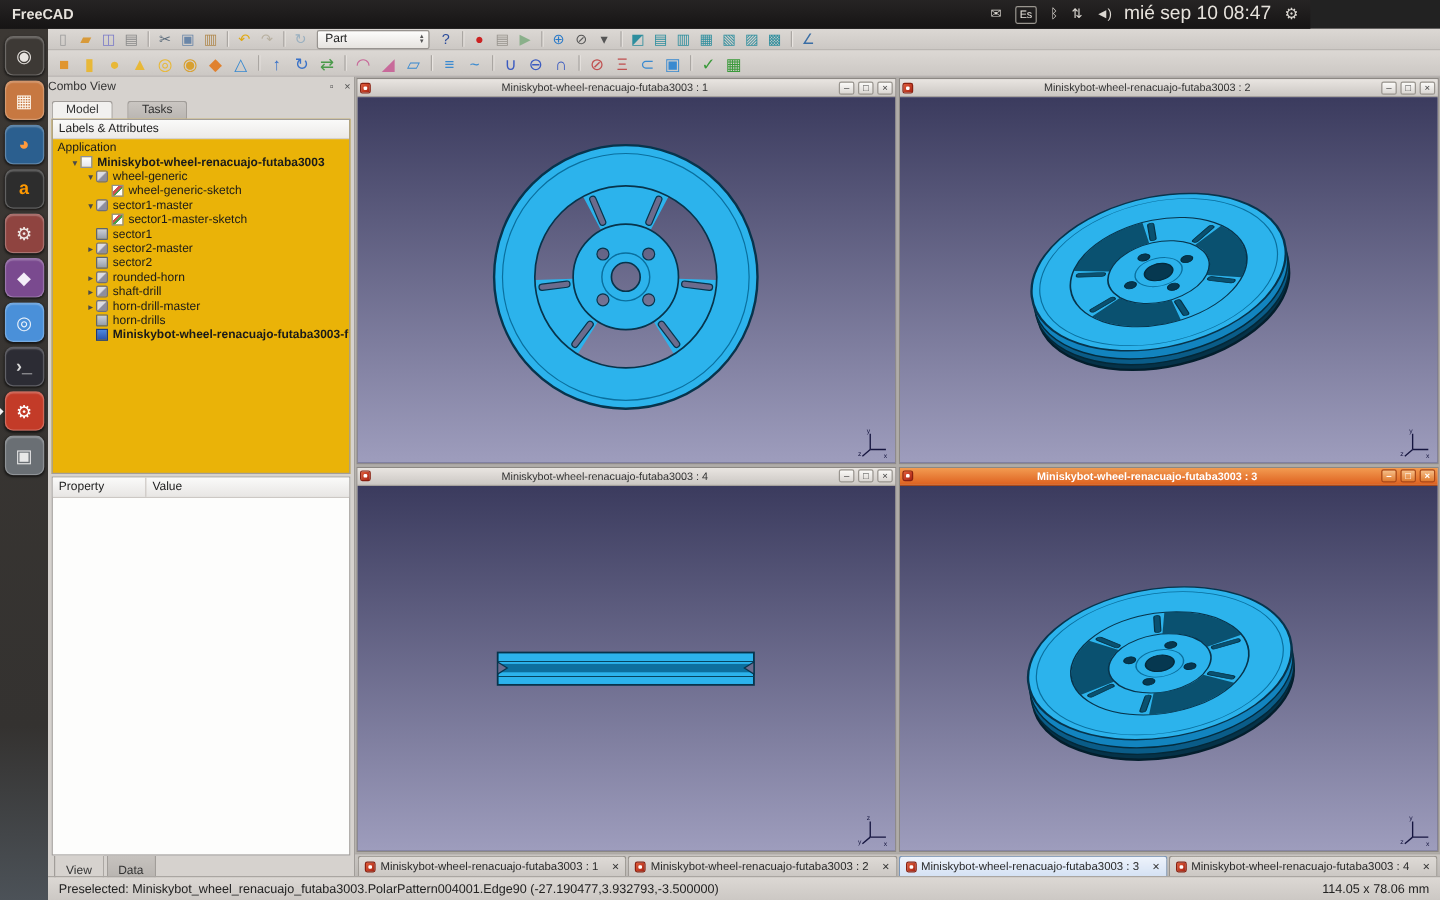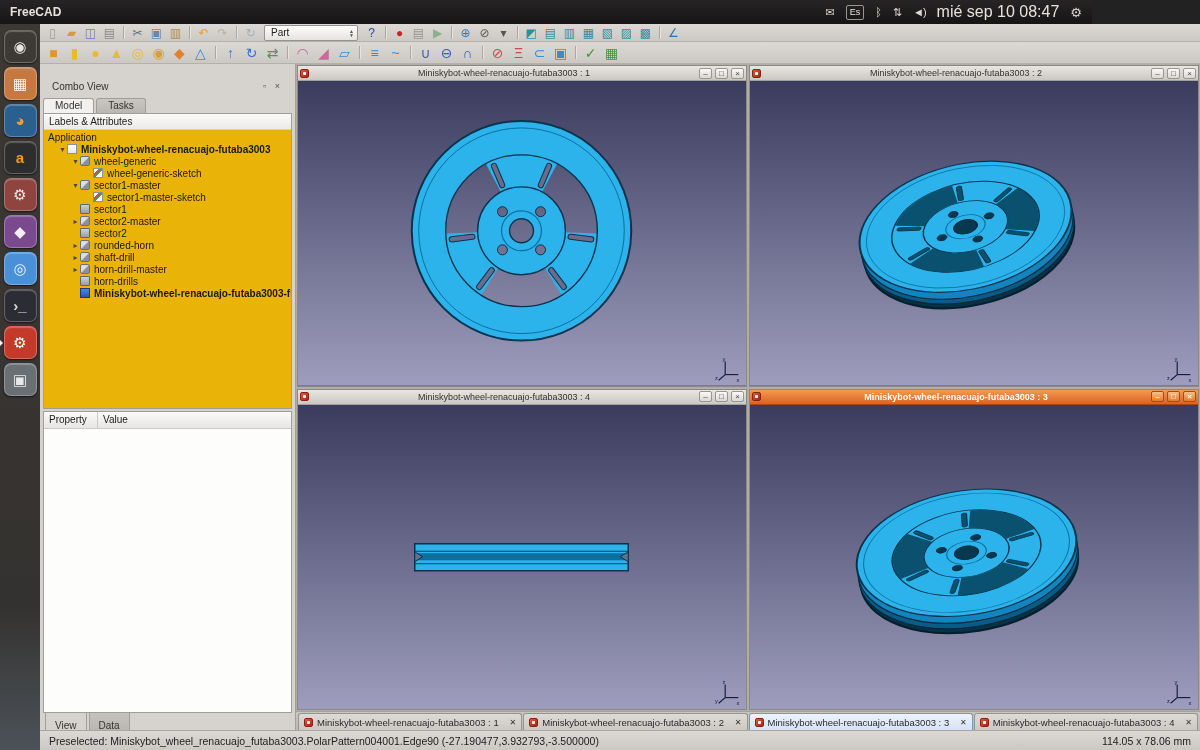--- a/index.html
+++ b/index.html
@@ -49,26 +49,26 @@
     background:linear-gradient(#fdfdfc,#e6e3df); border:1px solid #97938f; border-radius:2px;
     font-size:10px; color:#222; padding:0 3px 0 6px; }
   .combo-arrows { display:flex; flex-direction:column; font-size:5px; line-height:4px; color:#555; }
   .combo-arrows::before{content:"▲";} .combo-arrows::after{content:"▼";}
 
   .main-row { flex:1; display:flex; min-height:0; }
 
   
   .combo-panel { width:256px; flex:0 0 256px; background:#d6d2ce; border-right:1px solid #a19d99;
     display:flex; flex-direction:column; min-height:0; }
-  .cv-header { height:16px; display:flex; align-items:center; font-size:10px; color:#333; padding:0 12px;margin-top:14px; }
+  .cv-header { height:16px; display:flex; align-items:center; font-size:10px; color:#333; padding:0 0; }
   .cv-header .t { flex:1; }
   .cvh-btn { width:11px; height:11px; display:flex; align-items:center; justify-content:center;
     font-size:9px; color:#555; margin-left:2px; }
   .cvh-btn.float::before{content:"▫";} .cvh-btn.close::before{content:"×";}
-  .cv-tabs { height:19px; display:flex; align-items:flex-end; padding-left:3px; gap:2px; }
+  .cv-tabs { height:19px; display:flex; align-items:flex-end; padding-left:3px; gap:12px; }
   .cv-tab { font-size:10px; padding:1px 11px 2px; border:1px solid #a19d99; border-bottom:none;
     border-radius:3px 3px 0 0; background:linear-gradient(#cac6c2,#bab6b2); color:#333; }
   .cv-tab[data-active="true"] { background:#f2f1ef; }
   .cv-content { flex:0 0 296px; margin:0 3px; border:1px solid #a19d99; background:#eab308;
     display:flex; flex-direction:column; min-height:0; overflow:hidden; }
   .tree-header { height:16px; background:linear-gradient(#fafaf9,#eceae8); border-bottom:1px solid #d5d1cd;
     font-size:10px; color:#222; padding:2px 5px; }
   .tree { flex:1; overflow:hidden; padding-top:1px; }
   .tree-item { height:12px; display:flex; align-items:center; font-size:10px; color:#1a1a1a; white-space:nowrap; }
   .tree-item[data-indent="0"]{padding-left:3px;} .tree-item[data-indent="1"]{padding-left:14px;}
@@ -80,21 +80,21 @@
   .ti { width:10px; height:10px; flex:0 0 10px; margin-right:4px; }
   .ti[data-icon="doc"]{background:linear-gradient(#ffffff,#e4e6ee);border:1px solid #8890a4;}
   .ti[data-icon="feature"]{background:linear-gradient(135deg,#dcdce4 45%,#8e8e9e 55%);border:1px solid #6e6e7c;border-radius:2px;}
   .ti[data-icon="sketch"]{border:1px solid #8e8e8e;background:linear-gradient(135deg,#ffffff 30%,#d05050 30%,#d05050 48%,#4a9e4a 48%,#4a9e4a 62%,#ffffff 62%);}
   .ti[data-icon="solid"]{background:linear-gradient(#ccd0d8,#969eaa);border:1px solid #5e6670;border-radius:1px;}
   .ti[data-icon="final"]{background:linear-gradient(#4c88e2,#2a54ae);border:1px solid #1a3a80;}
   .prop-section { flex:1; margin:2px 3px 0; border:1px solid #a19d99; background:#fdfdfc;
     display:flex; flex-direction:column; min-height:0; }
   .prop-header { height:17px; display:flex; background:linear-gradient(#fafaf9,#e8e6e4);
     border-bottom:1px solid #ccc8c4; font-size:10px; color:#222; }
-  .prop-header .c1 { width:54px; padding:2px 5px; border-right:1px solid #ccc8c4; }
+  .prop-header .c1 { width:78px; padding:2px 5px; border-right:1px solid #ccc8c4; }
   .prop-header .c2 { flex:1; padding:2px 5px; }
   .prop-body { flex:1; }
   .cv-bottom-tabs { height:17px; display:flex; padding-left:5px; gap:2px; align-items:flex-start; }
   .cvb-tab { font-size:10px; padding:7px 9px 1px; border:1px solid #a19d99; border-top:none;
     border-radius:0 0 3px 3px; background:linear-gradient(#c6c2be,#b8b4b0); color:#333; }
   .cvb-tab[data-active="true"]{background:#d6d2ce;}
 
   
   .mdi { flex:1; display:flex; flex-direction:column; min-width:0; min-height:0; }
   .vp-grid { flex:1; display:grid; grid-template-columns:1fr 1fr; grid-template-rows:1fr 1fr;

